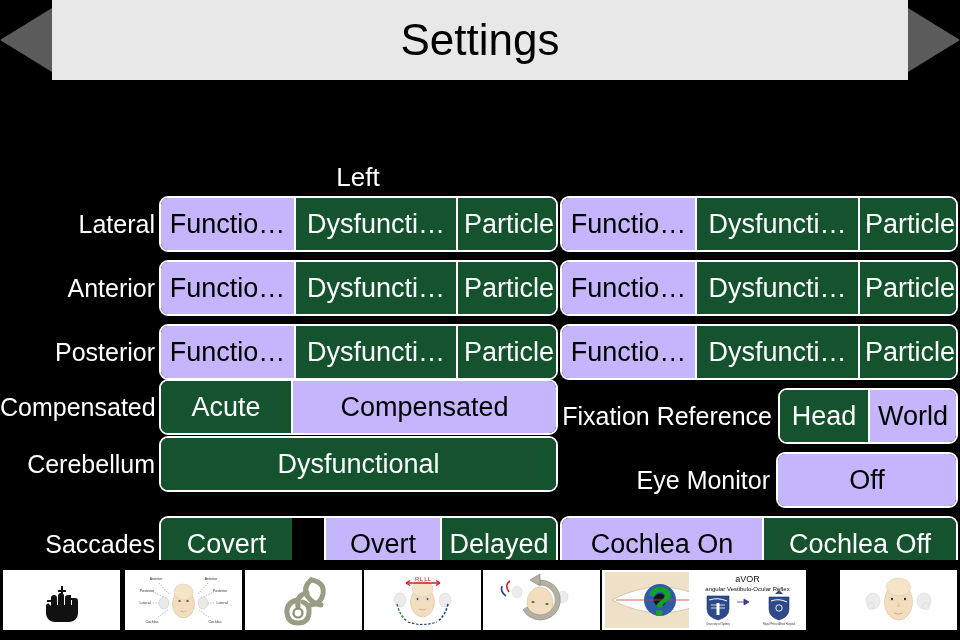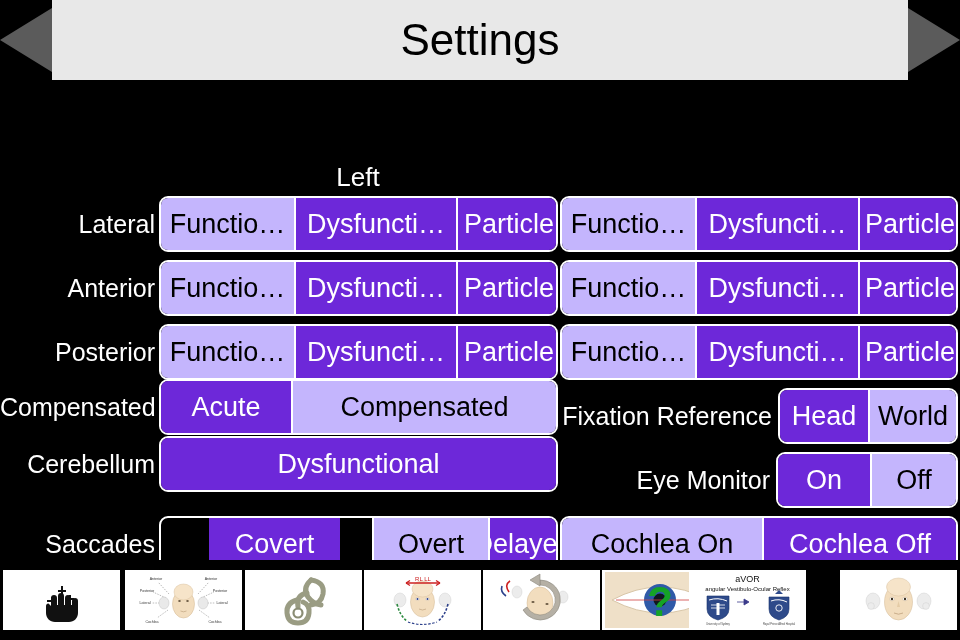--- a/index.html
+++ b/index.html
@@ -105,21 +105,21 @@
     box-sizing: border-box;
     background: #000;
   }
   .seg-item {
     flex: 1 1 auto;
     display: flex;
     align-items: center;
     justify-content: center;
     font-size: 27px;
     color: #ffffff;
-    background: #6d28d9;
+    background: #14532d;
     border-left: 2px solid #ffffff;
     white-space: nowrap;
     overflow: hidden;
     padding: 0 6px;
     box-sizing: border-box;
   }
   .seg-item:first-child { border-left: none; }
   .seg-item.selected {
     background: #c4b5fd;
     color: #000000;
@@ -133,21 +133,21 @@
 
   .seg.duo-comp   { width: 399px; }
   .seg.duo-comp .s1 { flex: 0 0 130px; }
   .seg.duo-comp .s2 { flex: 1 1 auto; }
 
   .seg.duo-cereb  { width: 399px; }
   .seg.duo-cereb .s1 { flex: 0 0 177px; }
   .seg.duo-cereb .s2 { flex: 1 1 auto; }
 
   .seg.tri-sacc   { width: 399px; }
-  .seg.tri-sacc .s1 { flex: 0 0 131px; margin-left: 48px; }
+  .seg.tri-sacc .s1 { flex: 0 0 131px; }
   .seg.tri-sacc .s2 { flex: 0 0 116px; margin-left: 32px; }
   .seg.tri-sacc .s3 { flex: 1 1 auto; }
 
   
   .seg.triple-right { width: 398px; }
   .seg.triple-right .s1 { flex: 0 0 133px; }
   .seg.triple-right .s2 { flex: 0 0 163px; }
   .seg.triple-right .s3 { flex: 0 0 102px; }
 
   .right-inline {
@@ -281,21 +281,20 @@
   <div class="row left-row" style="top:356px">
     <div class="row-label">Cerebellum</div>
     <div class="seg duo-cereb">
       <div class="seg-item s2">Dysfunctional</div>
     </div>
   </div>
   <div class="row right-row" style="top:372px">
     <div class="right-inline">
       <div class="inline-label">Eye Monitor</div>
       <div class="seg duo-eye">
-        <div class="seg-item s1">On</div>
         <div class="seg-item s2 selected">Off</div>
       </div>
     </div>
   </div>
 
   <div class="row left-row" style="top:436px">
     <div class="row-label">Saccades</div>
     <div class="seg tri-sacc">
       <div class="seg-item s1">Covert</div>
       <div class="seg-item s2 selected">Overt</div>

